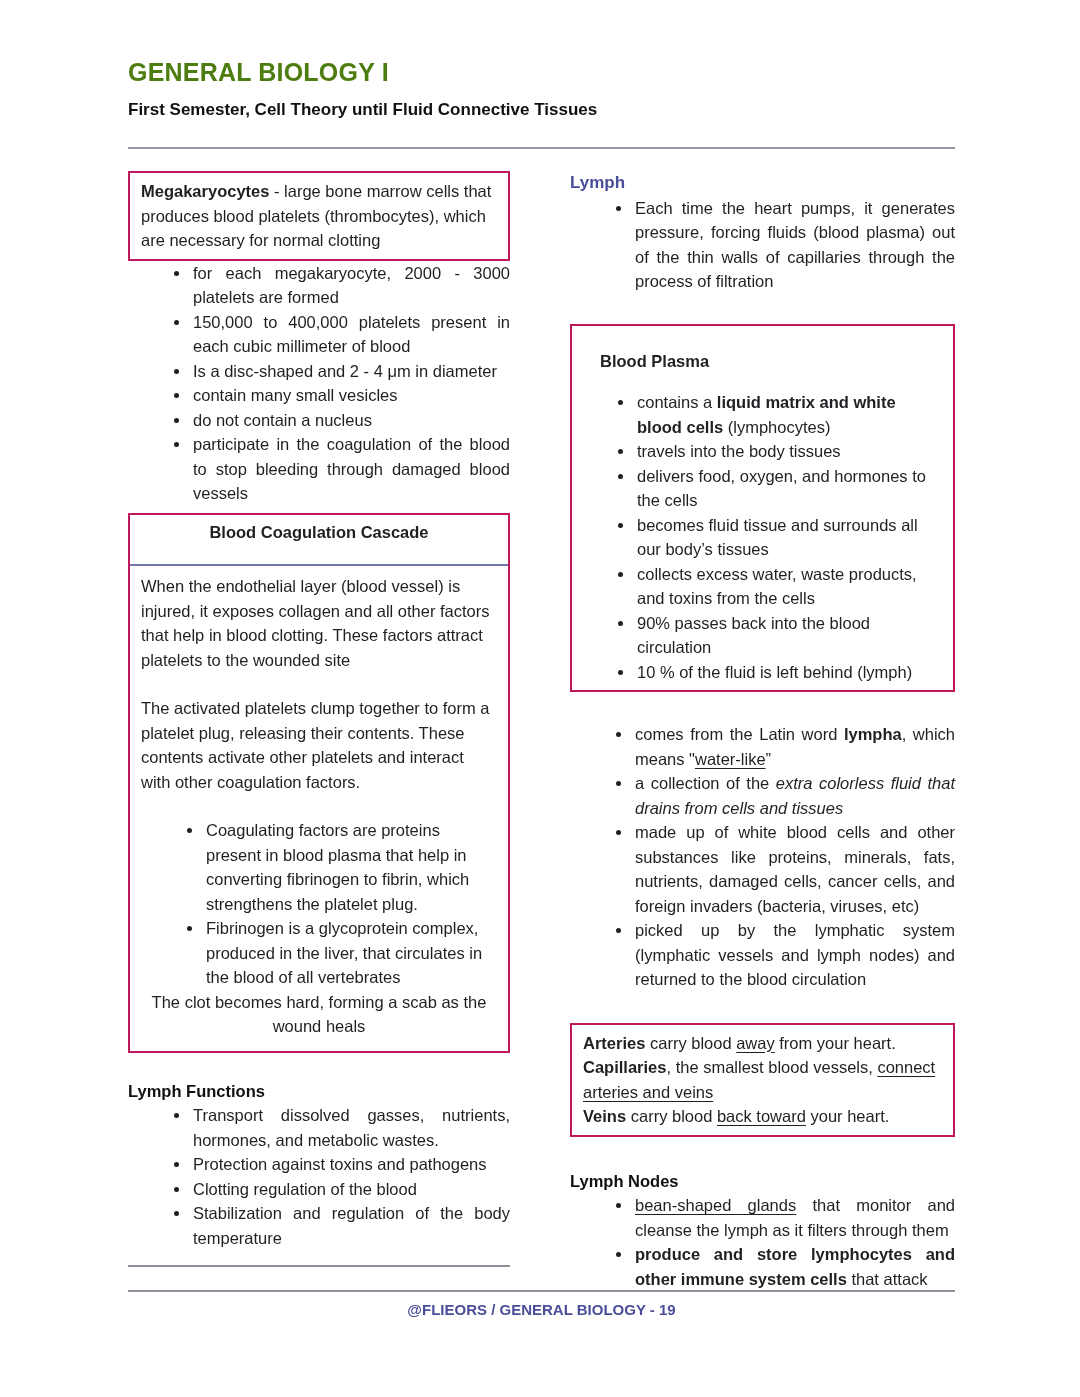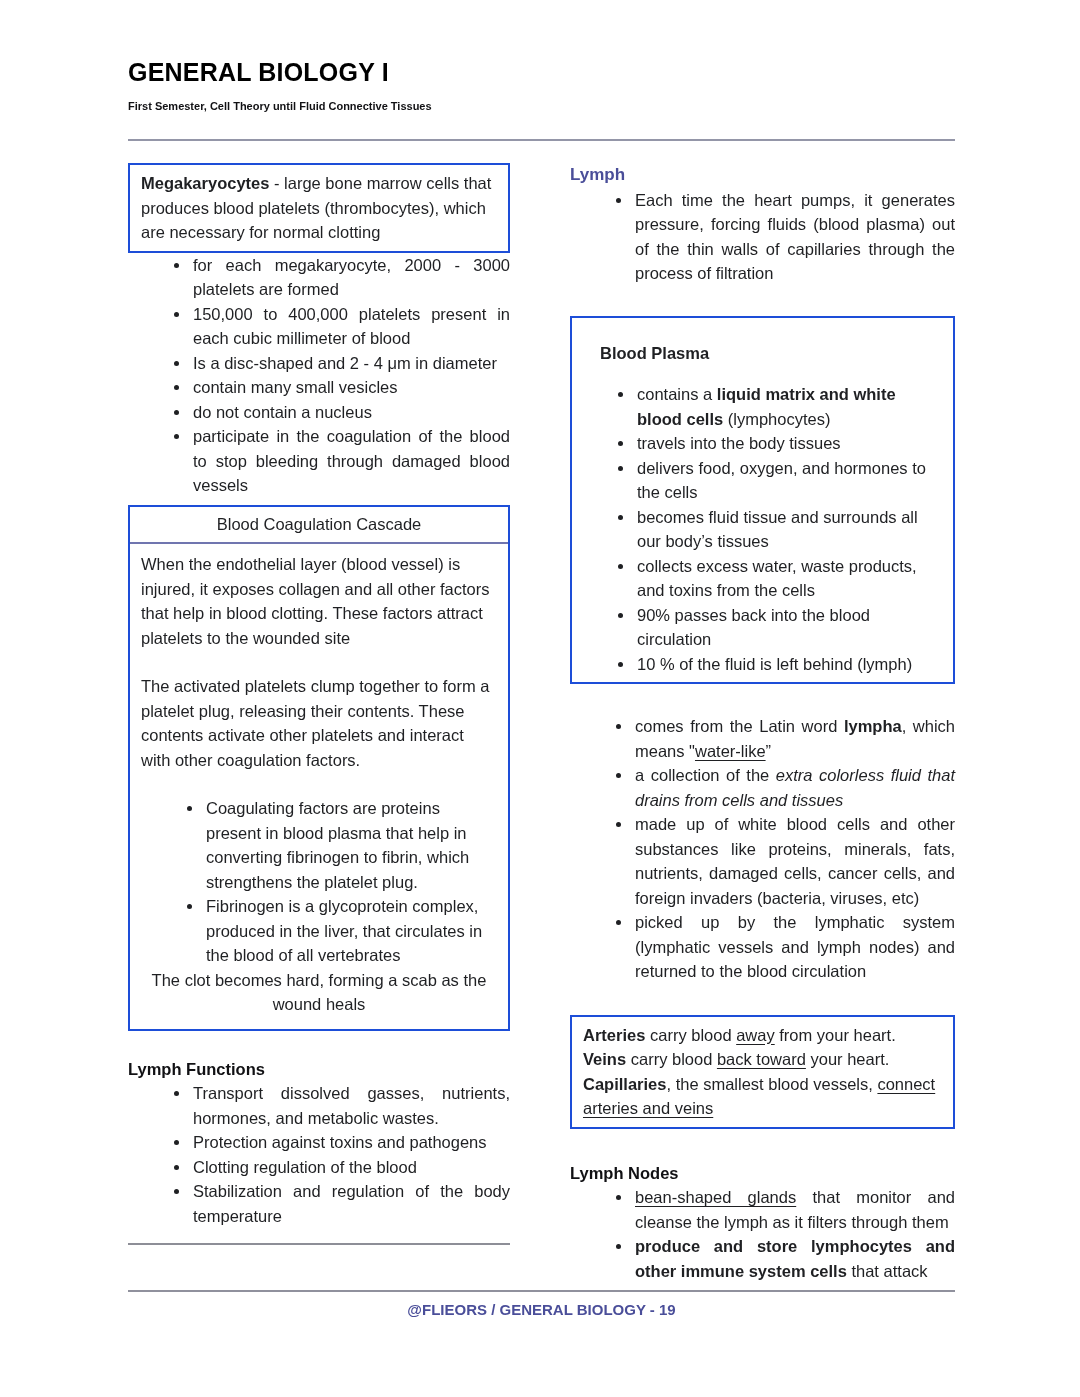--- a/index.html
+++ b/index.html
@@ -11,52 +11,52 @@
     color: #1f2023;
     position: relative;
     overflow: hidden;
   }
   .page { padding: 58px 125px 0 128px; }
 
   
   h1.doc-title {
     margin: 0;
     font-size: 25px; font-weight: 700;
-    color: #000000;
+    color: #4d7c0f;
     letter-spacing: 0.2px;
   }
   h2.doc-subtitle {
     margin: 13px 0 0 0;
-    font-size: 11px; font-weight: 700;
+    font-size: 17px; font-weight: 700;
     color: #111114;
   }
   hr { border: none; margin: 0; }
   .top-rule { margin-top: 27px; border-top: 2px solid #9496a8; }
 
   
   .columns {
     display: grid;
     grid-template-columns: 382px 385px;
     column-gap: 60px;
     margin-top: 22px;
     align-items: start;
   }
   .col { font-size: 16.5px; line-height: 24.5px; }
 
   
   .note-box {
-    border: 2px solid #1d4ed8;
+    border: 2px solid #be185d;
     padding: 6px 11px;
     background: #ffffff;
   }
   .note-box p { margin: 0; }
   .note-box.titled { padding: 0; }
   .box-title {
-    text-align: center; font-weight: 400;
-    padding: 5px 10px 6px 10px;
+    text-align: center; font-weight: 700;
+    padding: 5px 10px 20px 10px;
     border-bottom: 2px solid #7075af;
   }
   .box-body { padding: 8px 11px 12px 11px; }
   .box-body p { margin: 0 0 24px 0; }
   .box-body p:last-child { margin-bottom: 0; text-align: center; }
   .box-body ul { margin-bottom: 24px; }
   .inbox-heading { margin: 17px; font-size: 16.5px; font-weight: 700; }
 
   
   ul.bullets {
@@ -169,22 +169,22 @@
       <ul class="bullets justify" style="margin-top:30px;">
           <li><span>comes from the Latin word </span><span class="b">lympha</span><span>, which means "</span><span class="u">water-like</span><span>”</span></li>
           <li><span>a collection of the </span><span class="i">extra colorless fluid that drains from cells and tissues</span></li>
           <li>made up of white blood cells and other substances like proteins, minerals, fats, nutrients, damaged cells, cancer cells, and foreign invaders (bacteria, viruses, etc)</li>
           <li>picked up by the lymphatic system (lymphatic vessels and lymph nodes) and returned to the blood circulation</li>
         </ul>
 
       <div class="note-box" style="margin-top:31px;">
         <ul class="plain-lines">
             <li><span class="b">Arteries</span><span> carry blood </span><span class="u">away</span><span> from your heart.</span></li>
+            <li><span class="b">Capillaries</span><span>, the smallest blood vessels, </span><span class="u">connect arteries and veins</span></li>
             <li><span class="b">Veins</span><span> carry blood </span><span class="u">back toward</span><span> your heart.</span></li>
-            <li><span class="b">Capillaries</span><span>, the smallest blood vessels, </span><span class="u">connect arteries and veins</span></li>
           </ul>
       </div>
 
       <h3 class="section-heading" style="margin-top:32px;">Lymph Nodes</h3>
       <ul class="bullets justify">
           <li><span class="u">bean-shaped glands</span><span> that monitor and cleanse the lymph as it filters through them</span></li>
           <li><span class="b">produce and store lymphocytes and other immune system cells</span><span> that attack</span></li>
         </ul>
     </section>
 

